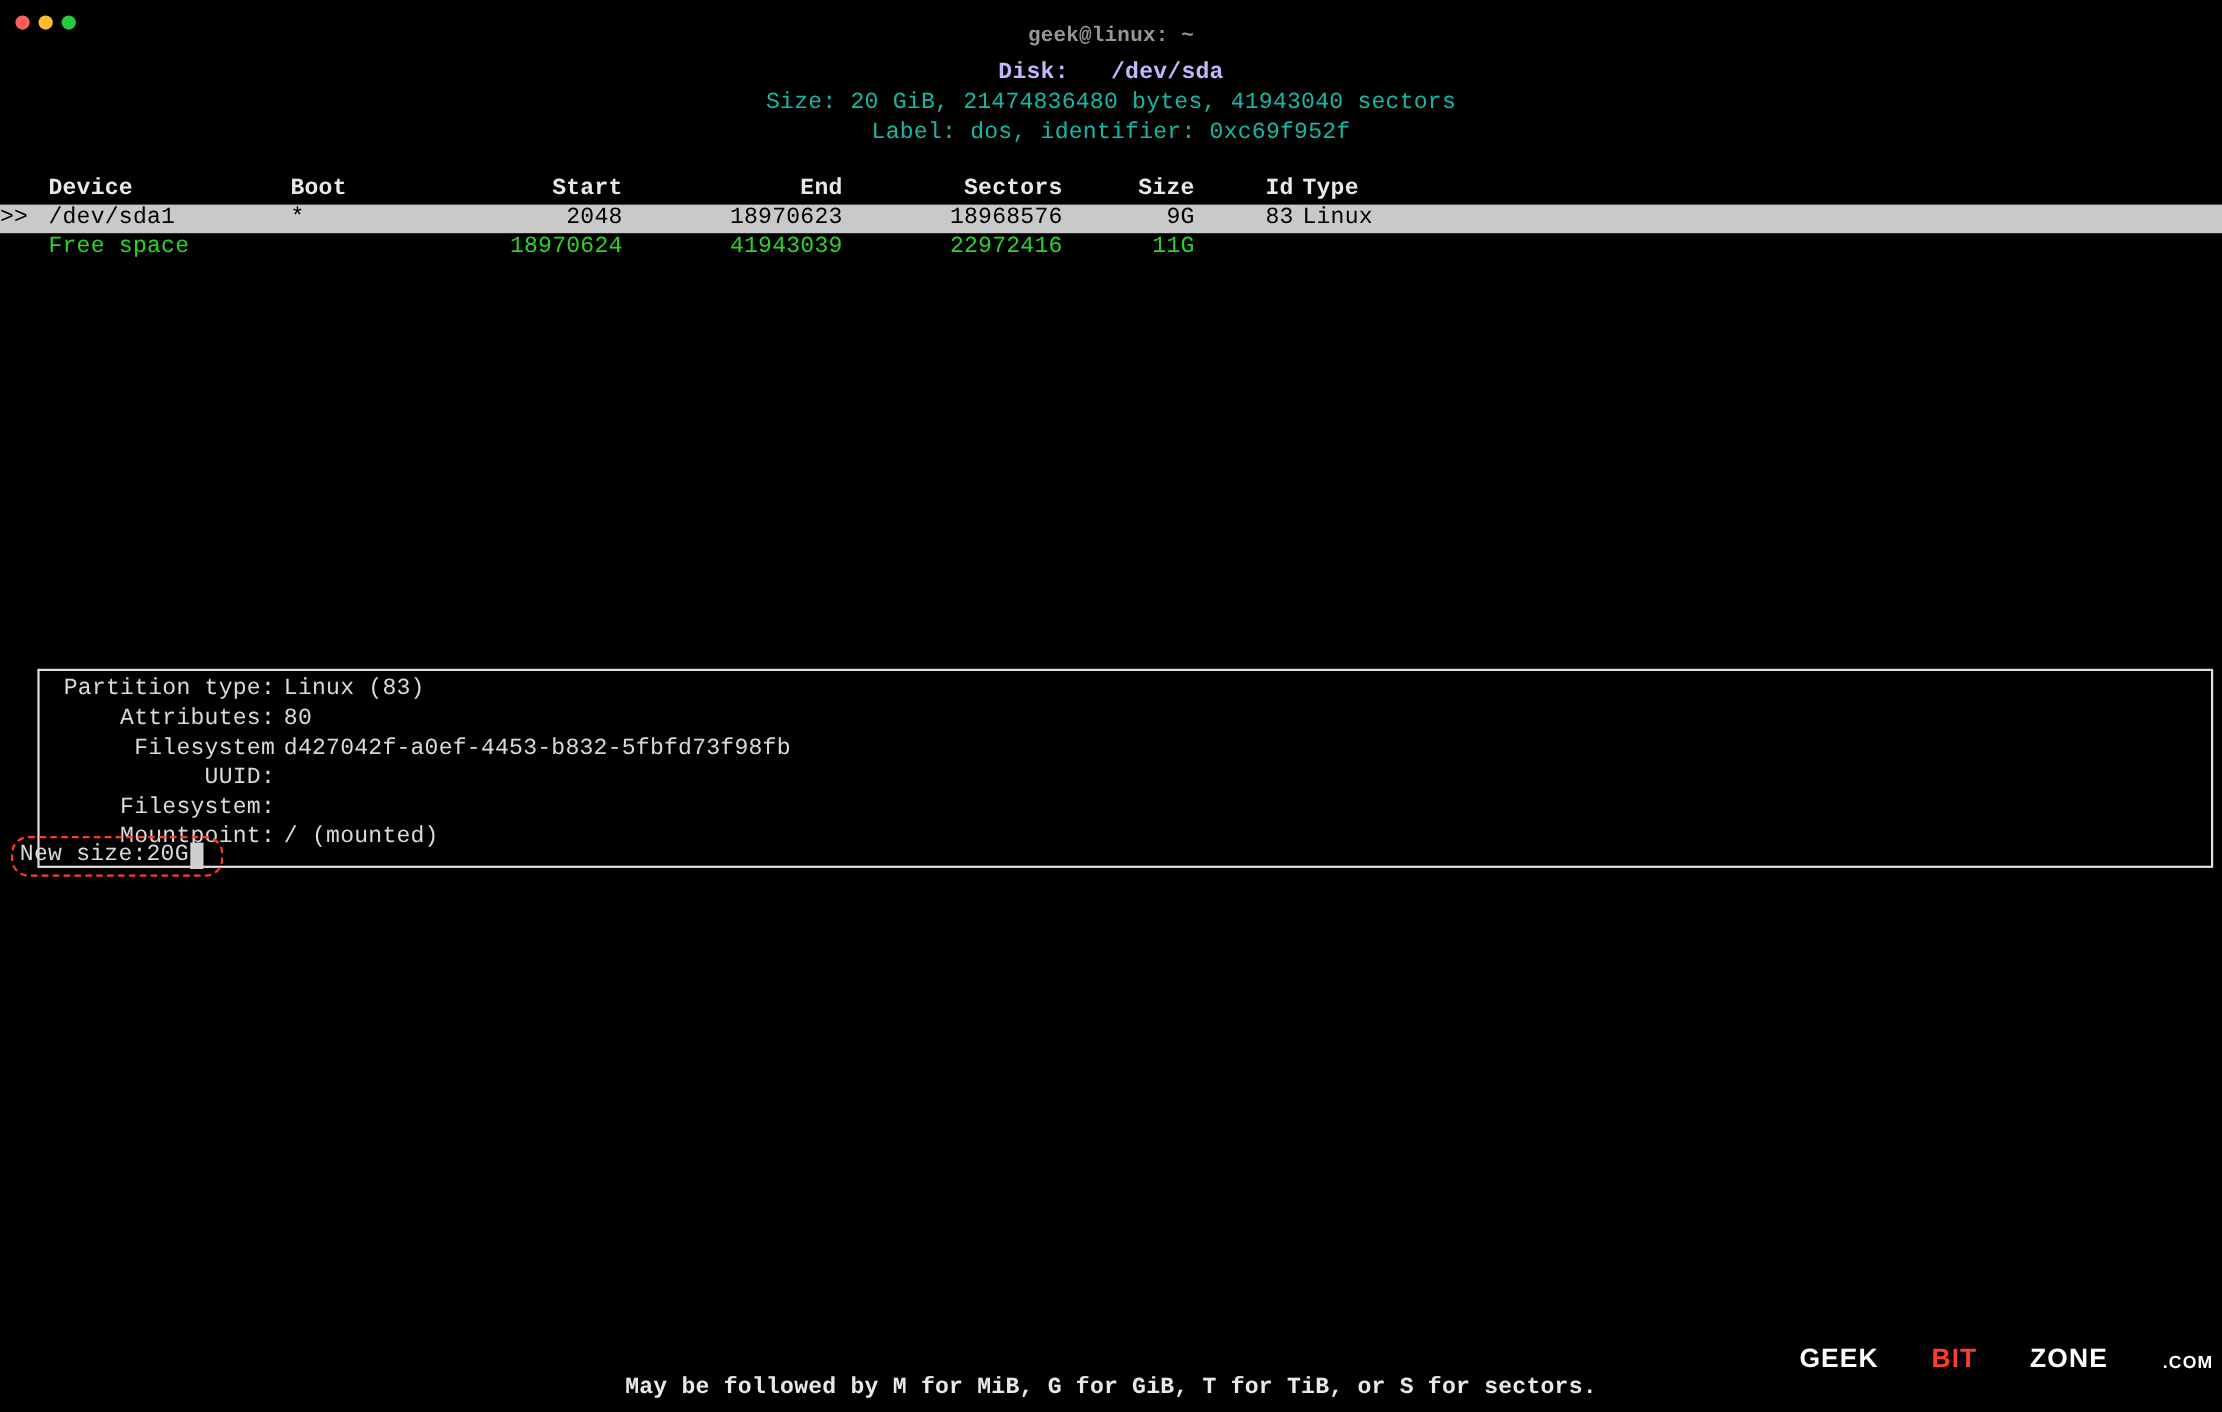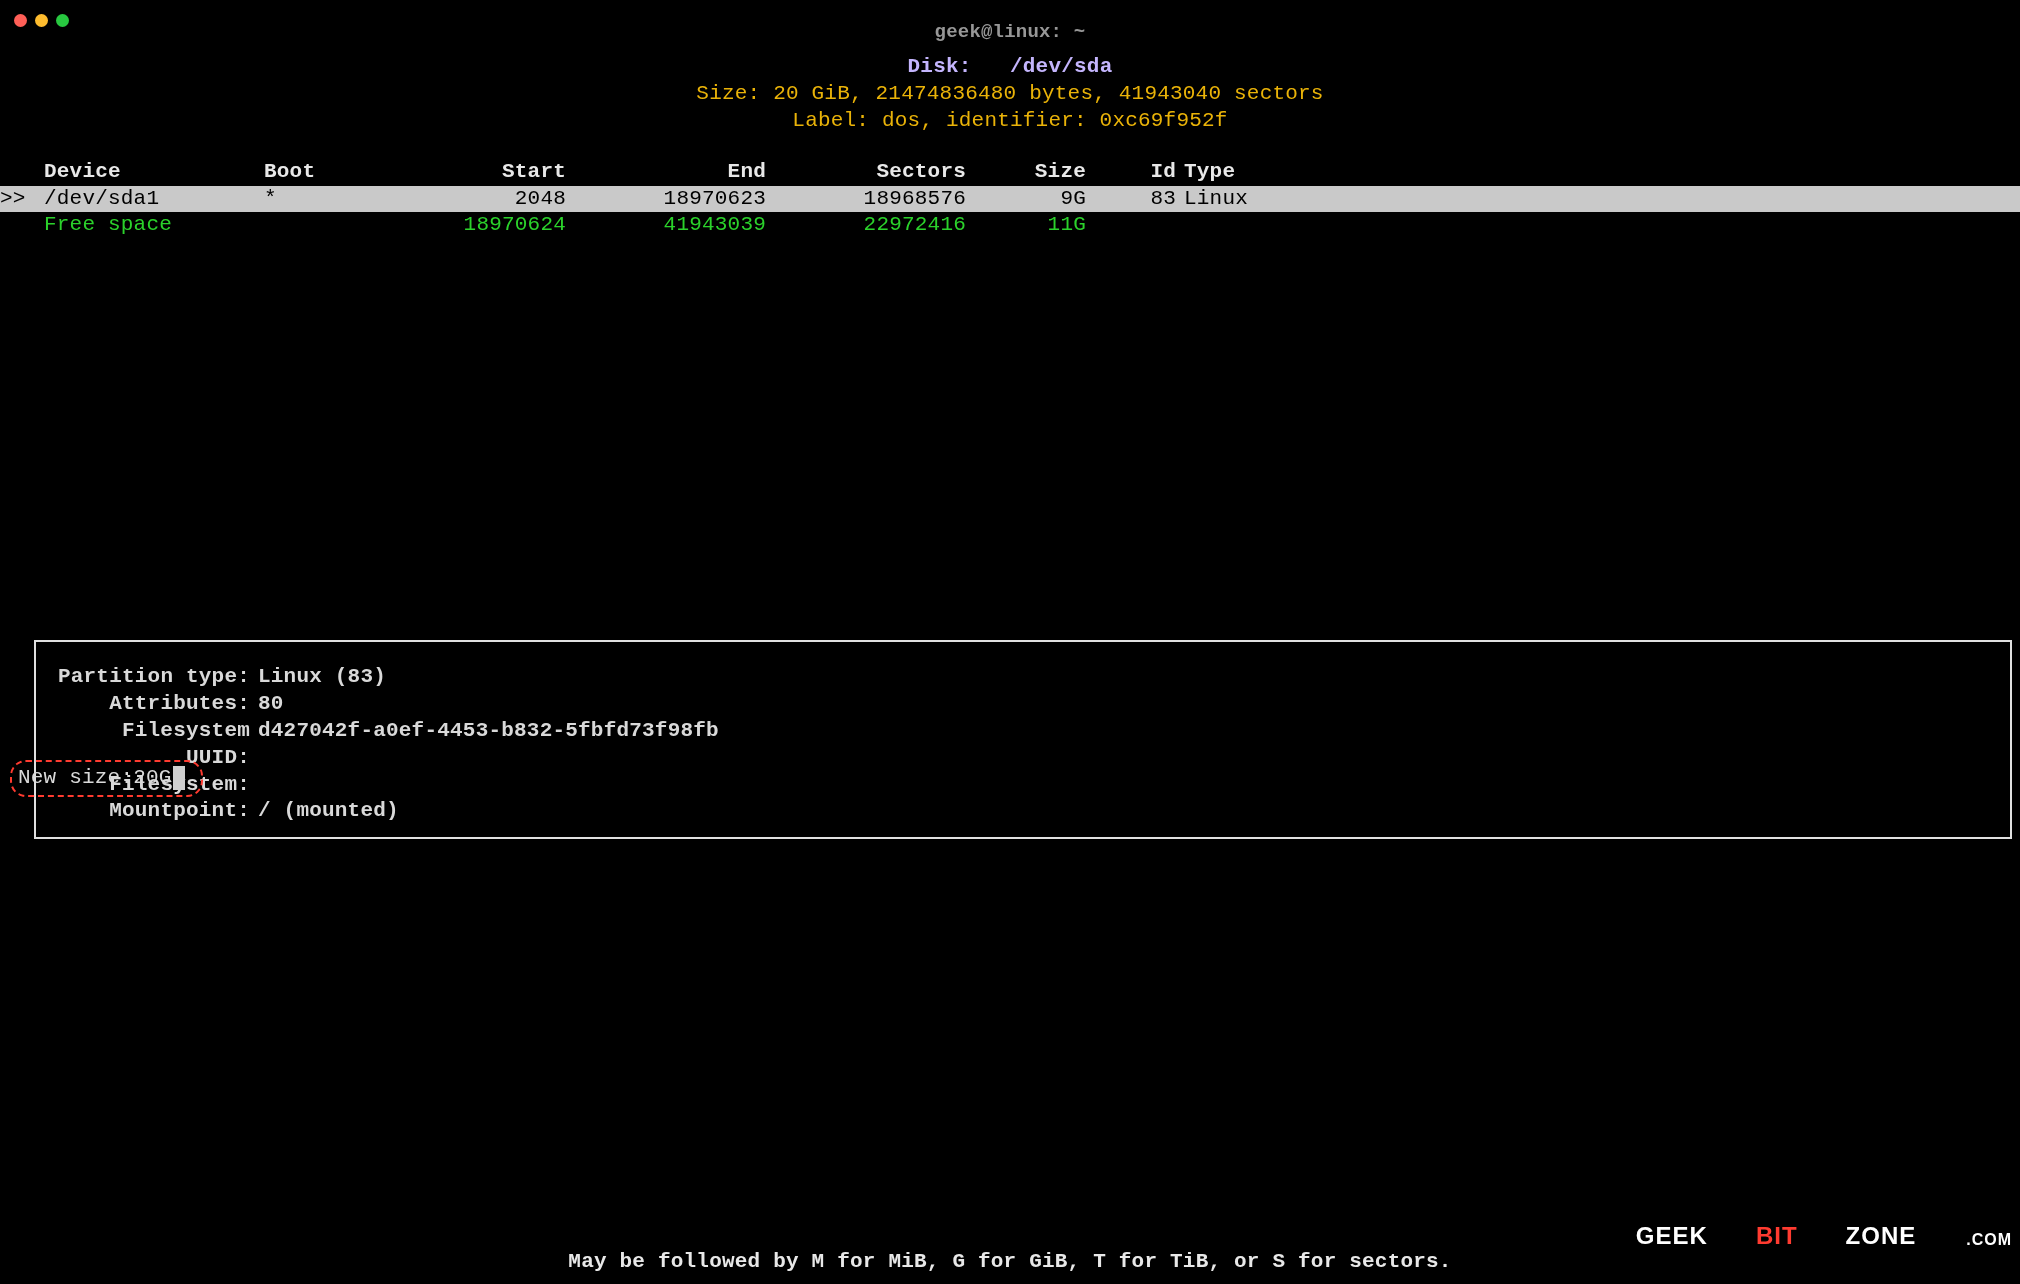--- a/index.html
+++ b/index.html
@@ -25,35 +25,35 @@
   .traffic-lights {
     position: absolute; left: 14px; top: 14px; display: flex; gap: 8px;
   }
   .tl { width: 13px; height: 13px; border-radius: 50%; }
   .tl.red { background:#ff5f57; }
   .tl.yellow { background:#febc2e; }
   .tl.green { background:#28c840; }
 
   .headerblock { text-align: center; margin-top: 10px; }
   .headerblock .disk { font-weight: 700; color:#c4b5fd; }
-  .headerblock .sub { color:#eab308; }
+  .headerblock .sub { color:#14b8a6; }
 
   .table { margin-top: 24px; }
   .row { display: grid; grid-template-columns: 44px 220px 120px 200px 200px 200px 120px 72px 1fr; }
   .hdr { color:#e8e8e8; font-weight:700; }
   .sel { background:#c9c9c9; color:#000; }
   .free { color:#2bd22b; }
   .r  { text-align: right; }
   .l  { text-align: left; }
   .pad { padding-right: 18px; }
   .typecell { padding-left: 8px; }
 
   .infobox {
-    position: absolute; left: 34px; right: 8px; top: 640px;
-    border: 2px solid #e0e0e0; padding: 22px 12px 12px 12px; font-weight: bold;
+    position: absolute; left: 34px; right: 8px; top: 608px;
+    border: 2px solid #e0e0e0; padding: 4px 12px 12px 12px;
   }
   .infoline { display: grid; grid-template-columns: 210px 1fr; }
   .ilabel { text-align: right; padding-right: 8px; }
 
   .newsize-wrap {
     position: absolute; left: 10px; top: 760px;
     border: 2.5px dashed #ff3b30; border-radius: 16px;
     padding: 3px 16px 3px 6px; display:flex; align-items:center;
   }
   .cursor-block {

